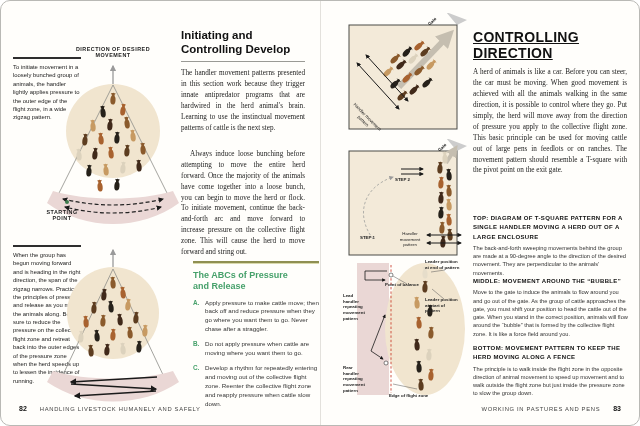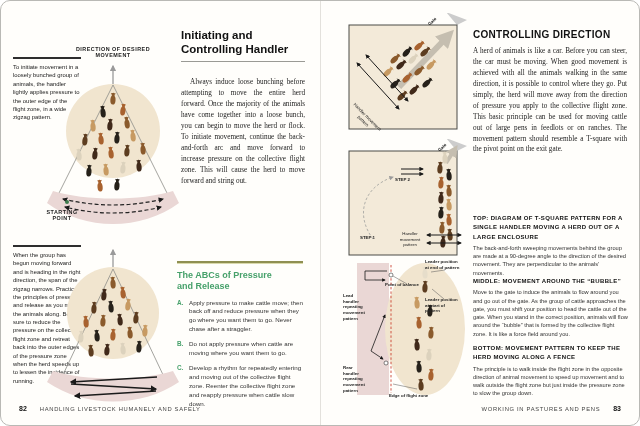--- a/index.html
+++ b/index.html
@@ -15,34 +15,34 @@
   .note { position:absolute; width:68px; font-size:5.9px; line-height:1.42; color:#222; }
   .note .note-rule { height:2px; background:#2e2e2e; margin-bottom:4px; }
   .note1 { left:12px; top:56px; }
   .note2 { left:12px; top:244px; }
   .dia-label { position:absolute; font-weight:bold; font-size:5.4px; letter-spacing:.5px; text-align:center; color:#222; }
   .maincol { position:absolute; left:180px; top:28px; width:134px; }
   .maincol h1 { font-size:11.5px; line-height:1.18; font-weight:bold; color:#111; width:128px; }
   .title-rule { width:124px; height:1px; background:#9a9a95; margin-top:5px; }
   .bodytext { width:124px; font-family:"Liberation Serif",serif; font-size:7.2px; line-height:1.52; text-align:justify; color:#222; margin-top:6px; }
   .bodytext.indent { margin-top:15px; text-indent:9px; }
-  .abc { position:absolute; left:176px; top:260px; width:126px; }
+  .abc { position:absolute; left:192px; top:260px; width:126px; }
   .abc-rule { height:3px; background:linear-gradient(#8f8f52 62%, #d9d9ab 38%); margin-bottom:6px; }
   .abc h2 { color:#47a16b; font-size:9px; line-height:1.25; font-weight:bold; width:110px; }
   .abc-item { display:flex; margin-top:6px; }
   .abc-letter { color:#47a16b; font-weight:bold; font-size:6.4px; width:12px; flex:none; }
   .abc-text { font-size:6.2px; line-height:1.45; color:#333; }
   .footer { position:absolute; top:404px; display:flex; align-items:baseline; gap:13px; }
   .footer .pnum { font-size:7px; font-weight:bold; color:#111; }
   .footer .rtitle { font-size:5.8px; letter-spacing:.7px; color:#444; }
   .footer-left { left:18px; }
   .footer-right { right:18px; }
   
   .rightcol { position:absolute; left:472px; top:28px; width:154px; }
-  .rightcol h2 { font-size:10px; font-weight:bold; letter-spacing:.3px; color:#111; }
+  .rightcol h2 { font-size:14px; font-weight:bold; letter-spacing:.3px; color:#111;text-decoration:underline; }
   .rightcol .bodytext { width:154px; margin-top:6px; }
   .caption { position:absolute; left:472px; width:155px; }
   .cap-title { font-size:6px; font-weight:bold; letter-spacing:.35px; line-height:1.55; color:#111; }
   .cap-text { font-size:5.7px; line-height:1.45; color:#333; margin-top:2px; }
   .tiny { position:absolute; font-size:4.4px; line-height:1.3; color:#222; }
   .tiny.b { font-weight:bold; }
   .rot45 { transform:rotate(45deg); transform-origin:left top; }
   .rotm45 { transform:rotate(-45deg); transform-origin:left top; }
 </style>
 </head>
@@ -146,22 +146,23 @@
     </g>
     <path d="M10,142 C42,152 98,152 130,142 L136,153 C98,179 42,179 4,153 Z" fill="#ead7d5"></path>
     <g stroke="#1a1a1a" stroke-width="1.5">
       <line x1="114" y1="148" x2="28" y2="153" marker-end="url(#ah-dark)"></line>
       <line x1="28" y1="155" x2="113" y2="160" marker-end="url(#ah-dark)"></line>
       <line x1="113" y1="162" x2="32" y2="167" marker-end="url(#ah-dark)"></line>
     </g>
   </svg>
 
   <div class="maincol">
-    <h1>Initiating and Controlling Handler</h1>
+    <h1>Initiating and Controlling Develop</h1>
     <div class="title-rule"></div>
+    <p class="bodytext">The handler movement patterns presented in this section work because they trigger innate antipredator programs that are hardwired in the herd animal's brain. Learning to use the instinctual movement patterns of cattle is the next step.</p>
     <p class="bodytext indent">Always induce loose bunching before attempting to move the entire herd forward. Once the majority of the animals have come together into a loose bunch, you can begin to move the herd or flock. To initiate movement, continue the back-and-forth arc and move forward to increase pressure on the collective flight zone. This will cause the herd to move forward and string out.</p>
   </div>
 
   <div class="abc">
     <div class="abc-rule"></div>
     <h2>The ABCs of Pressure and Release</h2>
     <div class="abc-item">
       <span class="abc-letter">A.</span>
       <span class="abc-text">Apply pressure to make cattle move; then back off and reduce pressure when they go where you want them to go. Never chase after a straggler.</span>
     </div>

